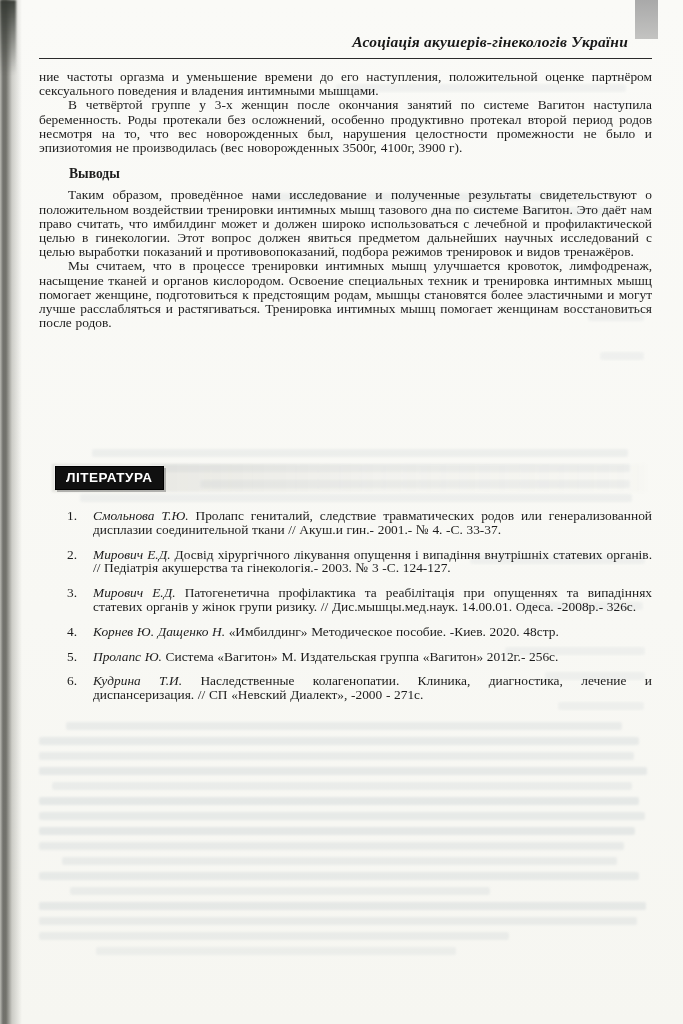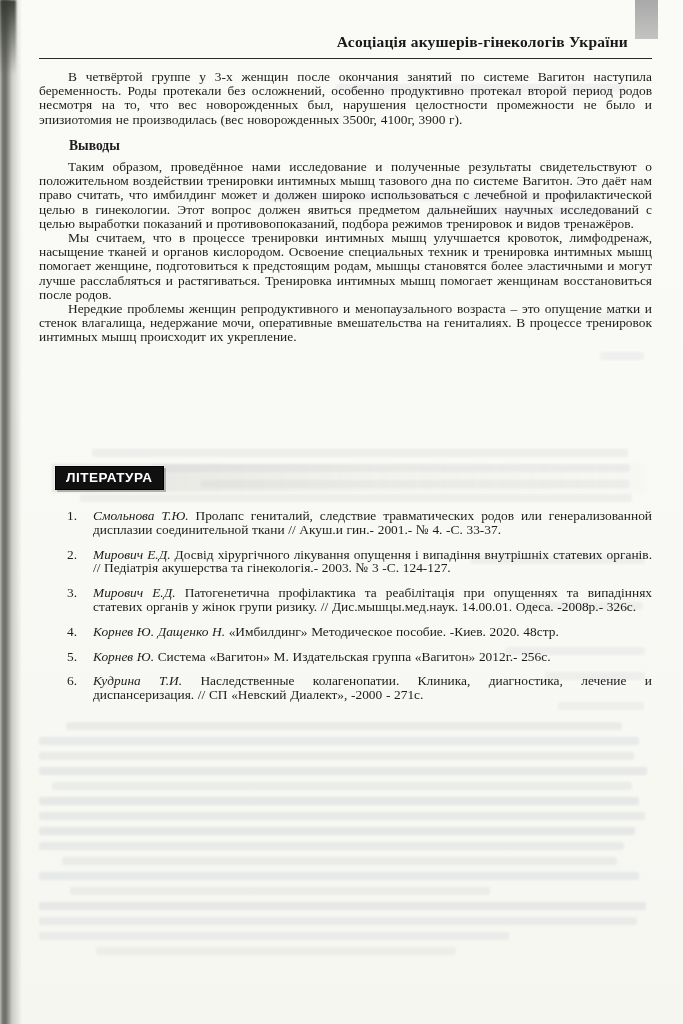--- a/index.html
+++ b/index.html
@@ -39,21 +39,21 @@
     background:linear-gradient(90deg, rgba(160,160,152,0.22), rgba(195,195,188,0.10) 55%, rgba(200,200,192,0.03));
     filter:blur(1px);
   }
   .ghost {
     position:absolute; height:8px; border-radius:2px; z-index:1;
     background:#93a2ad; filter:blur(1px);
   }
   
   .header-title {
     position:absolute; top:33px; left:40px; width:588px; z-index:2;
-    text-align:right; font-weight:bold;
+    text-align:right; font-style:italic; font-weight:bold;
     font-size:15.5px; letter-spacing:0.2px; color:#181818;
   }
   .header-rule {
     position:absolute; top:58px; left:39px; width:613px; height:0; z-index:2;
     border-top:1.7px solid #2b2b2b;
   }
   
   .content-top {
     position:absolute; top:70px; left:39px; width:613px; z-index:2;
     font-size:13.4px; line-height:14.2px; text-align:justify;
@@ -123,44 +123,44 @@
     <div class="ghost" style="top:947px;left:96px;width:360px;opacity:0.10;"></div>
   </div>
 
   <div class="lit-band"></div>
 
   <div class="header-title">Асоціація акушерів-гінекологів України</div>
   <div class="header-rule"></div>
   <div class="corner-tab"></div>
 
   <div class="content-top">
+    <p>ние частоты оргазма и уменьшение времени до его наступления, положительной оценке партнёром сексуального поведения и владения интимными мышцами.</p>
     <p class="indent">В четвёртой группе у 3-х женщин после окончания занятий по системе Вагитон наступила беременность. Роды протекали без осложнений, особенно продуктивно протекал второй период родов несмотря на то, что вес новорожденных был, нарушения целостности промежности не было и эпизиотомия не производилась (вес новорожденных 3500г, 4100г, 3900 г).</p>
     <div class="conclusions-heading">Выводы</div>
     <p class="indent">Таким образом, проведённое нами исследование и полученные результаты свидетельствуют о положительном воздействии тренировки интимных мышц тазового дна по системе Вагитон. Это даёт нам право считать, что имбилдинг может и должен широко использоваться с лечебной и профилактической целью в гинекологии. Этот вопрос должен явиться предметом дальнейших научных исследований с целью выработки показаний и противовопоказаний, подбора режимов тренировок и видов тренажёров.</p>
     <p class="indent">Мы считаем, что в процессе тренировки интимных мышц улучшается кровоток, лимфодренаж, насыщение тканей и органов кислородом. Освоение специальных техник и тренировка интимных мышц помогает женщине, подготовиться к предстоящим родам, мышцы становятся более эластичными и могут лучше расслабляться и растягиваться. Тренировка интимных мышц помогает женщинам восстановиться после родов.</p>
-    <p class="indent">Нередкие проблемы женщин репродуктивного и менопаузального возраста – это опущение матки и стенок влагалища, недержание мочи, оперативные вмешательства на гениталиях. В процессе тренировок интимных мышц происходит их укрепление.</p>
   </div>
 
   <div class="lit-section">
     <div class="lit-box">ЛІТЕРАТУРА</div>
     <div class="lit-list">
       <div class="ref">
         <span class="num">1.</span><span class="auth">Смольнова Т.Ю.</span><span> Пролапс гениталий, следствие травматических родов или генерализованной дисплазии соединительной ткани // Акуш.и гин.- 2001.- № 4. -С. 33-37.</span>
       </div>
       <div class="ref">
         <span class="num">2.</span><span class="auth">Мирович Е.Д.</span><span> Досвід хірургічного лікування опущення і випадіння внутрішніх статевих органів. // Педіатрія акушерства та гінекологія.- 2003. № 3 -С. 124-127.</span>
       </div>
       <div class="ref">
         <span class="num">3.</span><span class="auth">Мирович Е.Д.</span><span> Патогенетична профілактика та реабілітація при опущеннях та випадіннях статевих органів у жінок групи ризику. // Дис.мышцы.мед.наук. 14.00.01. Одеса. -2008р.- 326с.</span>
       </div>
       <div class="ref">
         <span class="num">4.</span><span class="auth">Корнев Ю. Дащенко Н.</span><span> «Имбилдинг» Методическое пособие. -Киев. 2020. 48стр.</span>
       </div>
       <div class="ref">
-        <span class="num">5.</span><span class="auth">Корнев Ю.</span><span> Система «Вагитон» М. Издательская группа «Вагитон» 2012г.- 256с.</span>
+        <span class="num">5.</span><span class="auth">Пролапс Ю.</span><span> Система «Вагитон» М. Издательская группа «Вагитон» 2012г.- 256с.</span>
       </div>
       <div class="ref">
         <span class="num">6.</span><span class="auth">Кудрина Т.И.</span><span> Наследственные колагенопатии. Клиника, диагностика, лечение и диспансеризация. // СП «Невский Диалект», -2000 - 271с.</span>
       </div>
     </div>
   </div>
 
 
   <div class="binding"></div>
   <div class="binding-top"></div>

